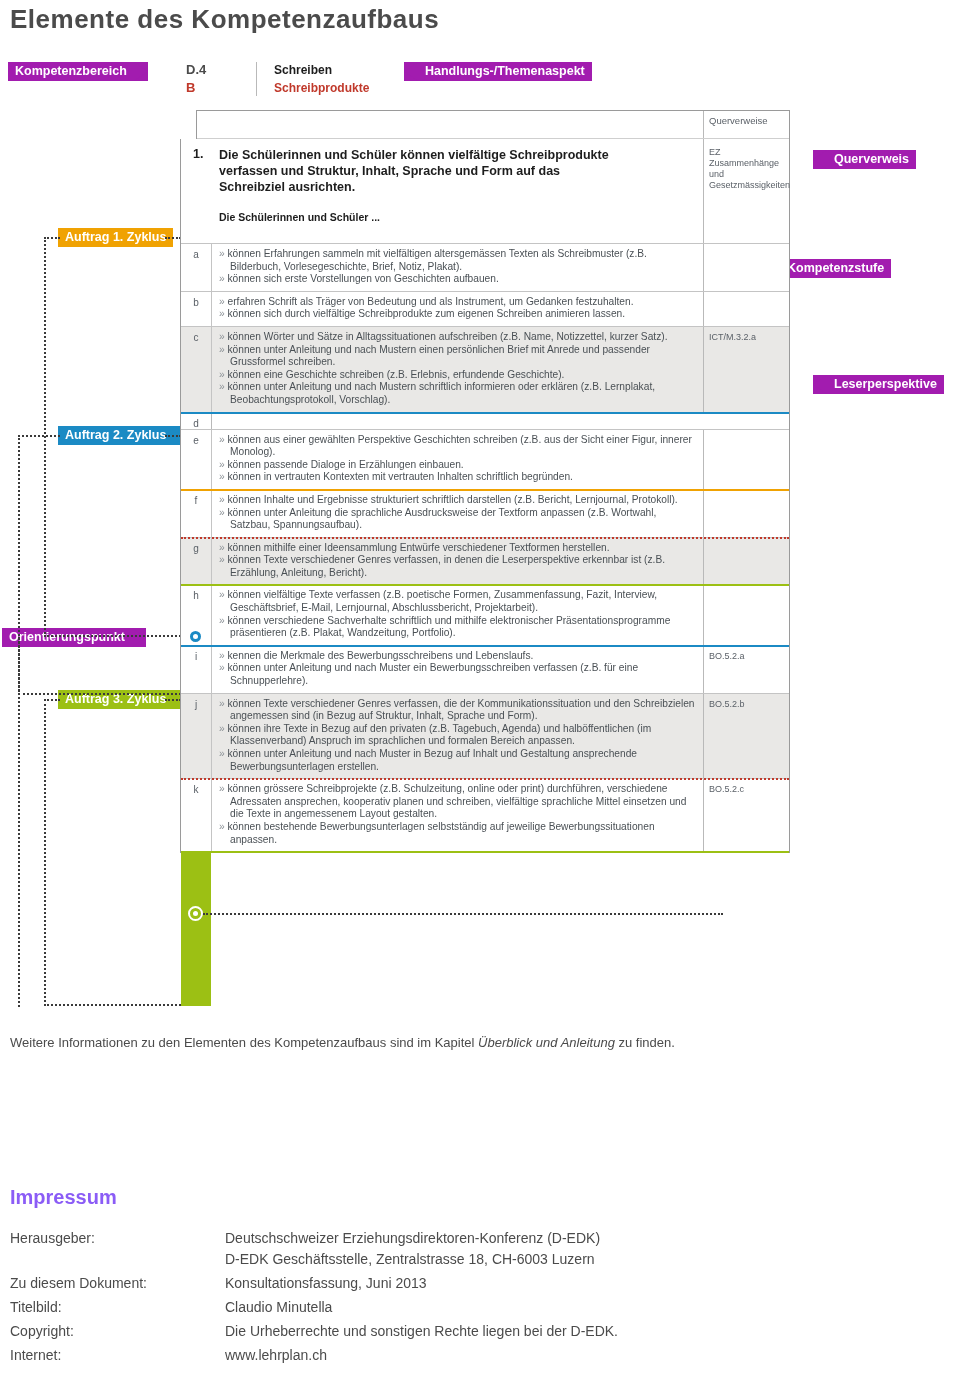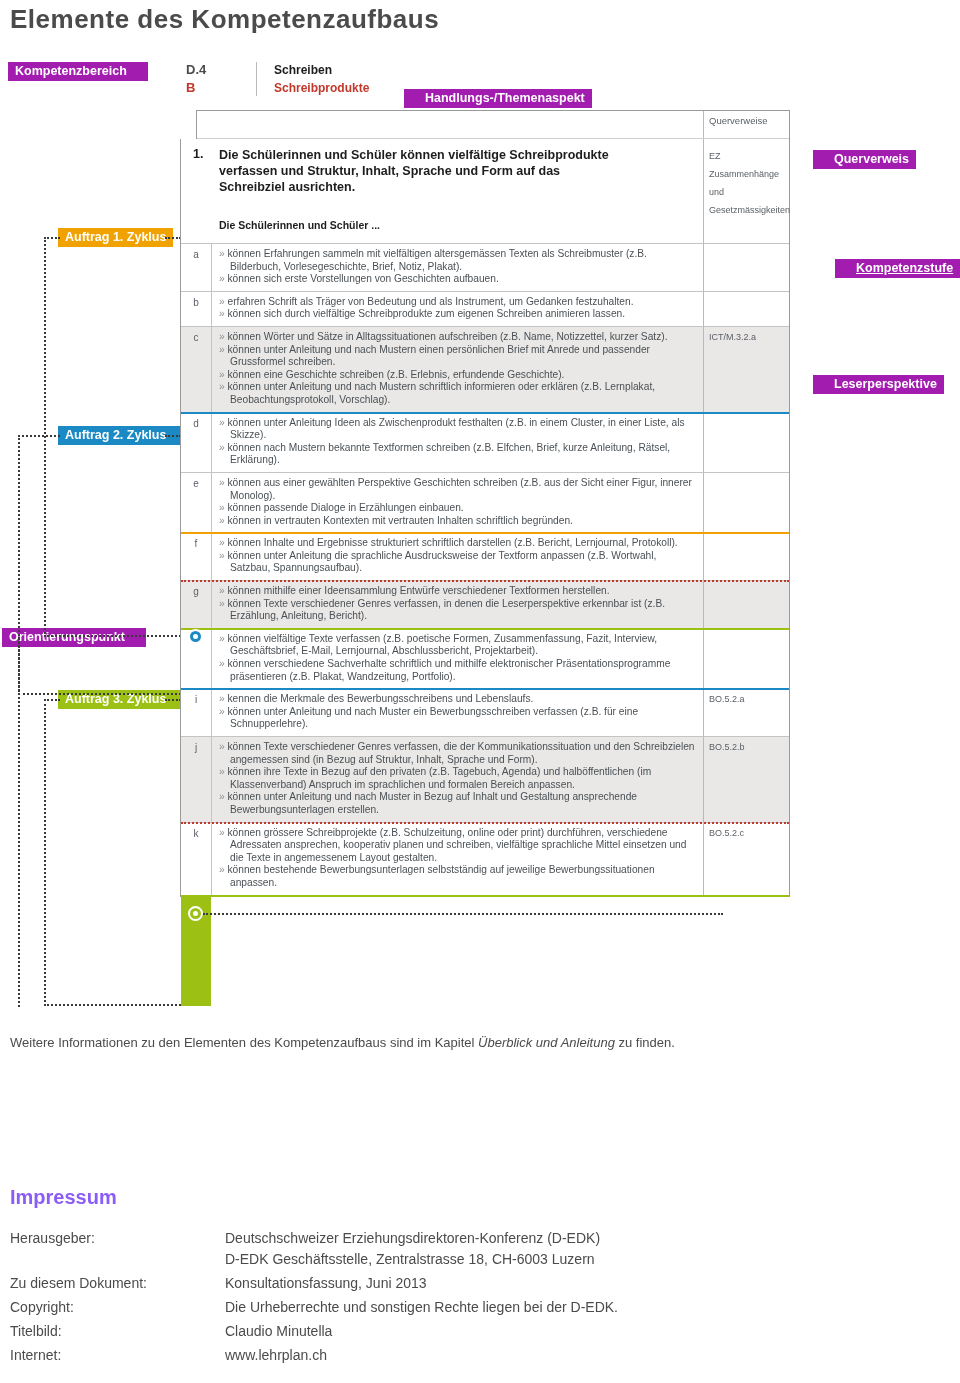--- a/index.html
+++ b/index.html
@@ -53,27 +53,27 @@
   .comp-row{
     position:relative;border-left:1px solid #9a9a9a;border-right:1px solid #9a9a9a;
     background:#fff;min-height:104px;
   }
   .comp-num{position:absolute;left:12px;top:8px;font-size:12.5px;font-weight:bold;color:#1d1d1d;}
   .comp-text{
     position:absolute;left:38px;top:8px;width:400px;
     font-size:12.5px;font-weight:bold;line-height:16px;color:#1d1d1d;
   }
   .comp-sub{
-    position:absolute;left:38px;top:80px;
+    position:absolute;left:38px;top:72px;
     font-size:10.5px;font-weight:bold;color:#1d1d1d;
   }
   .comp-qv{
     position:absolute;right:0;top:0;width:86px;height:100%;
     border-left:1px solid #b9b9b9;box-sizing:border-box;
-    font-size:9px;color:#5b6168;padding:8px 4px 0 5px;line-height:18px;
+    font-size:9px;color:#5b6168;padding:8px 4px 0 5px;line-height:11px;
   }
 
   
   .rows{position:relative;border-left:1px solid #9a9a9a;border-right:1px solid #9a9a9a;}
   .row{position:relative;display:flex;background:#fff;border-top:1px solid #c4c4c4;}
   .row.shade{background:#e9e8e6;}
   .row .lt{
     width:30px;flex:0 0 30px;text-align:center;font-size:10px;color:#5b6168;
     padding-top:5px;box-sizing:border-box;
   }
@@ -143,30 +143,30 @@
   <span class="body">Kompetenzbereich</span>
   <span class="tip c-red"></span>
 </div>
 
 <div class="meta-code" style="left:186px;top:62px;color:#4b4b4b;">D.4</div>
 <div class="meta-code" style="left:186px;top:80px;color:#c0392b;">B</div>
 <div class="meta-sep" style="left:256px;top:62px;height:34px;"></div>
 <div class="meta-txt" style="left:274px;top:63px;color:#1d1d1d;">Schreiben</div>
 <div class="meta-txt" style="left:274px;top:81px;color:#c0392b;">Schreibprodukte</div>
 
-<div class="flag left c-red" style="left:404px;top:89px;align-items:center;">
+<div class="flag left c-red" style="left:404px;top:62px;align-items:center;">
   <span class="tip c-red"></span>
   <span class="body">Handlungs-/Themenaspekt</span>
 </div>
 
 <div class="flag left c-red" style="left:813px;top:150px;">
   <span class="tip c-red"></span>
   <span class="body">Querverweis</span>
 </div>
-<div class="flag left c-red" style="left:835px;top:259px;text-decoration:underline;">
+<div class="flag left c-red" style="left:766px;top:259px;">
   <span class="tip c-red"></span>
   <span class="body">Kompetenzstufe</span>
 </div>
 <div class="flag left c-red" style="left:813px;top:375px;">
   <span class="tip c-red"></span>
   <span class="body">Leserperspektive</span>
 </div>
 
 <div class="flag right c-orange" style="left:58px;top:228px;flex-direction:column;">
   <span class="body">Auftrag 1. Zyklus</span>
@@ -261,24 +261,20 @@
           <p class="bullet">können Wörter und Sätze in Alltagssituationen aufschreiben (z.B. Name, Notizzettel, kurzer Satz).</p>
           <p class="bullet">können unter Anleitung und nach Mustern einen persönlichen Brief mit Anrede und passender Grussformel schreiben.</p>
           <p class="bullet">können eine Geschichte schreiben (z.B. Erlebnis, erfundende Geschichte).</p>
           <p class="bullet">können unter Anleitung und nach Mustern schriftlich informieren oder erklären (z.B. Lernplakat, Beobachtungsprotokoll, Vorschlag).</p>
         </div>
         <div class="qv">ICT/M.3.2.a</div>
       </div>
       <div class="row">
         <div class="sep blue" style="top: -1px;"></div>
         <div class="lt">d</div>
-        <div class="cells">
-          <p class="bullet">können unter Anleitung Ideen als Zwischenprodukt festhalten (z.B. in einem Cluster, in einer Liste, als Skizze).</p>
-          <p class="bullet">können nach Mustern bekannte Textformen schreiben (z.B. Elfchen, Brief, kurze Anleitung, Rätsel, Erklärung).</p>
-        </div>
         <div class="qv"></div>
       </div>
       <div class="row">
         <div class="lt">e</div>
         <div class="cells">
           <p class="bullet">können aus einer gewählten Perspektive Geschichten schreiben (z.B. aus der Sicht einer Figur, innerer Monolog).</p>
           <p class="bullet">können passende Dialoge in Erzählungen einbauen.</p>
           <p class="bullet">können in vertrauten Kontexten mit vertrauten Inhalten schriftlich begründen.</p>
         </div>
         <div class="qv"></div>
@@ -351,26 +347,26 @@
       <tbody>
         <tr>
           <td class="k">Herausgeber:</td>
           <td>Deutschschweizer Erziehungsdirektoren-Konferenz (D-EDK)<br>D-EDK Geschäftsstelle, Zentralstrasse 18, CH-6003 Luzern</td>
         </tr>
         <tr>
           <td class="k">Zu diesem Dokument:</td>
           <td>Konsultationsfassung, Juni 2013</td>
         </tr>
         <tr>
+          <td class="k">Titelbild:</td>
+          <td>Claudio Minutella</td>
+        </tr>
+        <tr>
           <td class="k">Copyright:</td>
           <td>Die Urheberrechte und sonstigen Rechte liegen bei der D-EDK.</td>
         </tr>
         <tr>
-          <td class="k">Titelbild:</td>
-          <td>Claudio Minutella</td>
-        </tr>
-        <tr>
           <td class="k">Internet:</td>
           <td>www.lehrplan.ch</td>
         </tr>
       </tbody>
     </table>
 </div>
 
 </body></html>

